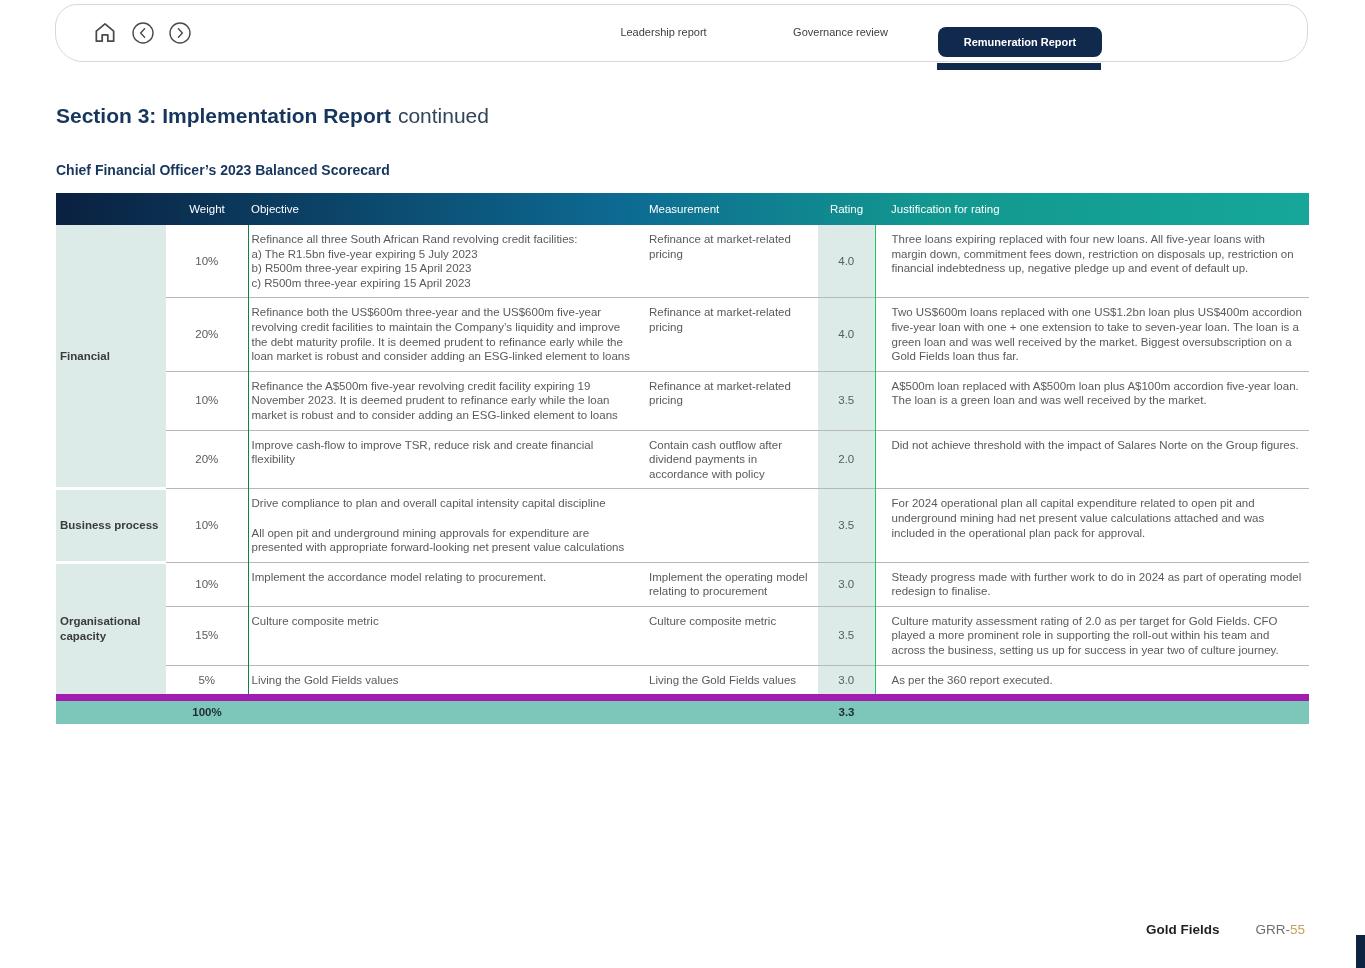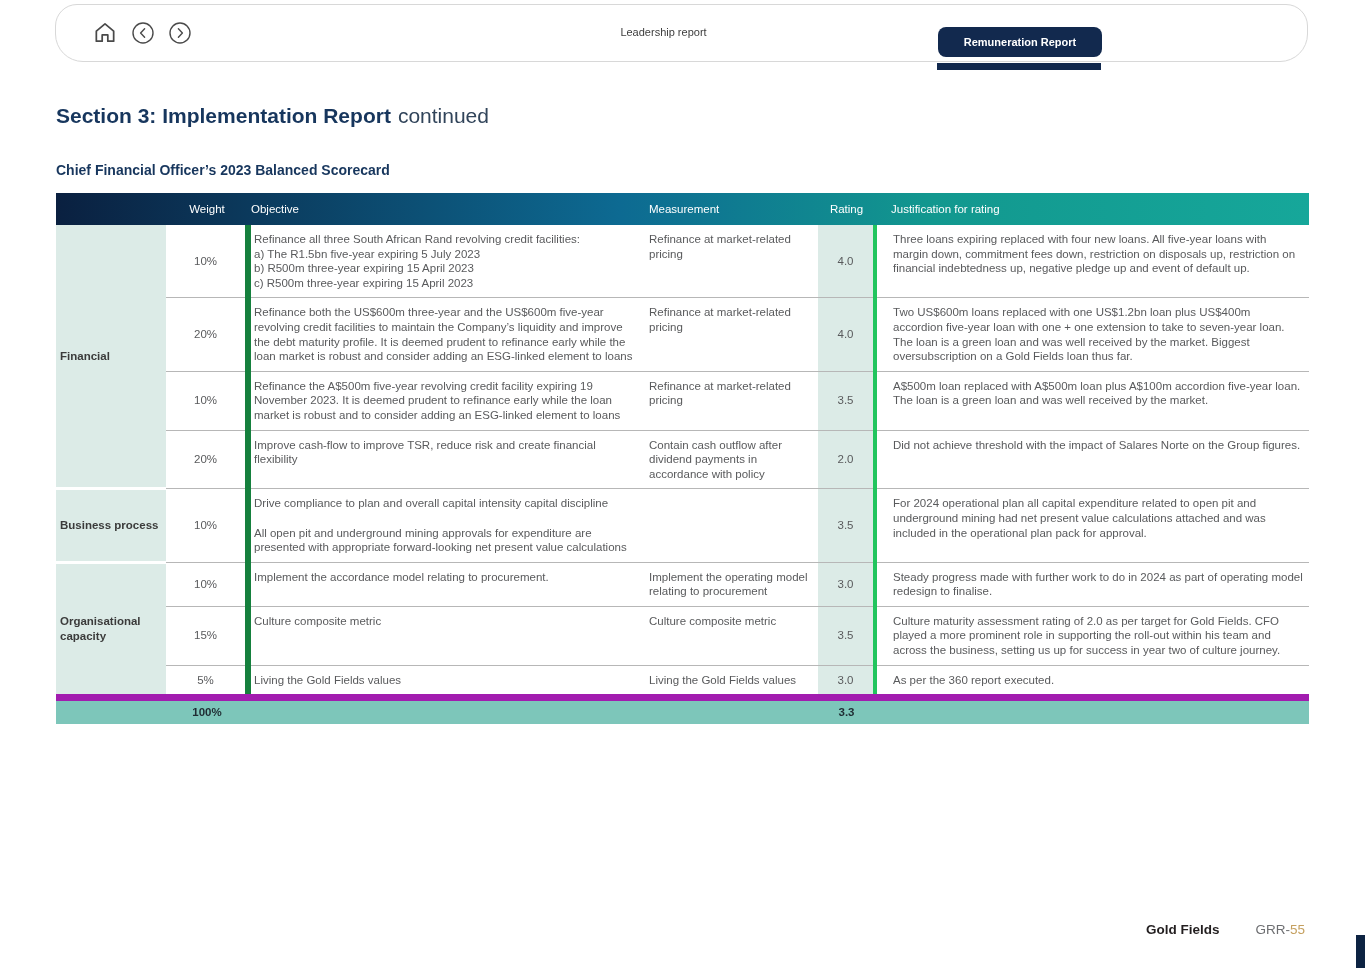--- a/index.html
+++ b/index.html
@@ -45,24 +45,24 @@
   th.h-obj { padding-left: 3px; }
   th.h-meas { padding-left: 4px; }
   th.h-just { padding-left: 16px; }
   th.h-weight, th.h-rating { text-align: center; }
   td { font-size: 11.5px; line-height: 1.27; color: #595a5c; }
   td.cat { background: #dcebe7; vertical-align: middle; font-weight: bold;
     color: #3b3b3b; padding: 4px 6px 4px 4px; line-height: 1.3; }
   td.cat.grp-sep { border-top: 3px solid #fff; }
   td.w { text-align: center; vertical-align: middle; padding: 4px 2px; }
   td.obj { vertical-align: top; padding: 7px 8px 7px 3px; white-space: pre-line;
-    border-left: 6px solid #15803d; }
+    border-left: 1px solid #15803d; }
   td.meas { vertical-align: top; padding: 7px 6px 7px 4px; }
   td.r { background: #dcebe7; text-align: center; vertical-align: middle; padding: 4px 2px; margin-top: 27px; }
-  td.j { vertical-align: top; padding: 7px 6px 7px 16px; border-left: 4px solid #22c55e; }
+  td.j { vertical-align: top; padding: 7px 6px 7px 16px; border-left: 1px solid #22c55e; }
   tr.sep td.w, tr.sep td.obj, tr.sep td.meas, tr.sep td.r, tr.sep td.j { border-top: 1px solid #b7b7b7; }
   tr.total td { background: #7dc6ba; color: #1f2d33; font-weight: bold;
     padding: 4px 2px; border-top: 7px solid #a21caf; }
   tr.total td.t-weight { text-align: center; }
   tr.total td.t-rating { text-align: center; }
 
   
   .page-footer { position: absolute; top: 922px; right: 60px; display: flex;
     align-items: baseline; gap: 36px; }
   .brand { font-size: 13.5px; font-weight: bold; color: #231f20; }
@@ -95,20 +95,21 @@
       <span>
         <svg width="24" height="24" viewBox="0 0 24 24" fill="none" stroke="#4a4a4a" stroke-width="1.4" stroke-linecap="round" stroke-linejoin="round">
           <circle cx="12" cy="12" r="10"></circle>
             <path d="M10.4 7.8 L14.4 12 L10.4 16.2"></path>
         </svg>
       </span>
     </button>
   </div>
 
   <div class="nav-tab tab-1">Leadership report</div>
+  <div class="nav-tab tab-2">Governance review</div>
   <div class="tab-pill">Remuneration Report</div>
 </div>
 <div class="tab-underline"></div>
 
 <h1 class="page-title">
   <span>Section 3: Implementation Report</span><span class="cont">continued</span>
 </h1>
 <h2 class="page-subtitle">Chief Financial Officer’s 2023 Balanced Scorecard</h2>
 
 <div class="table-wrap">

